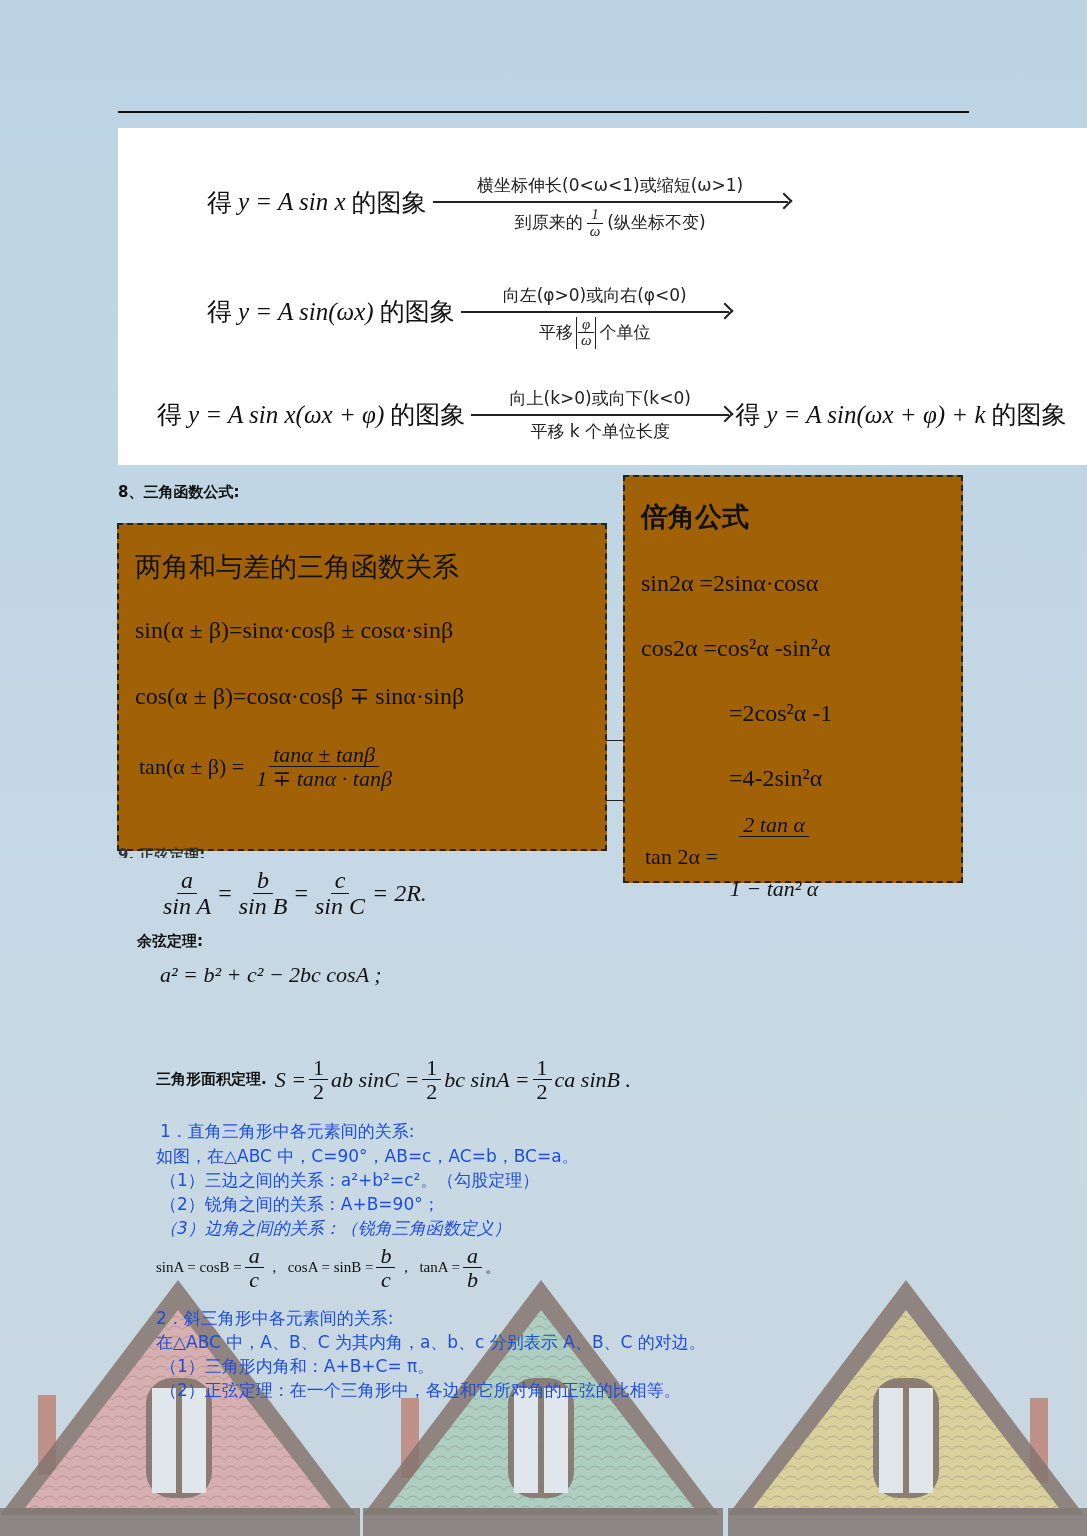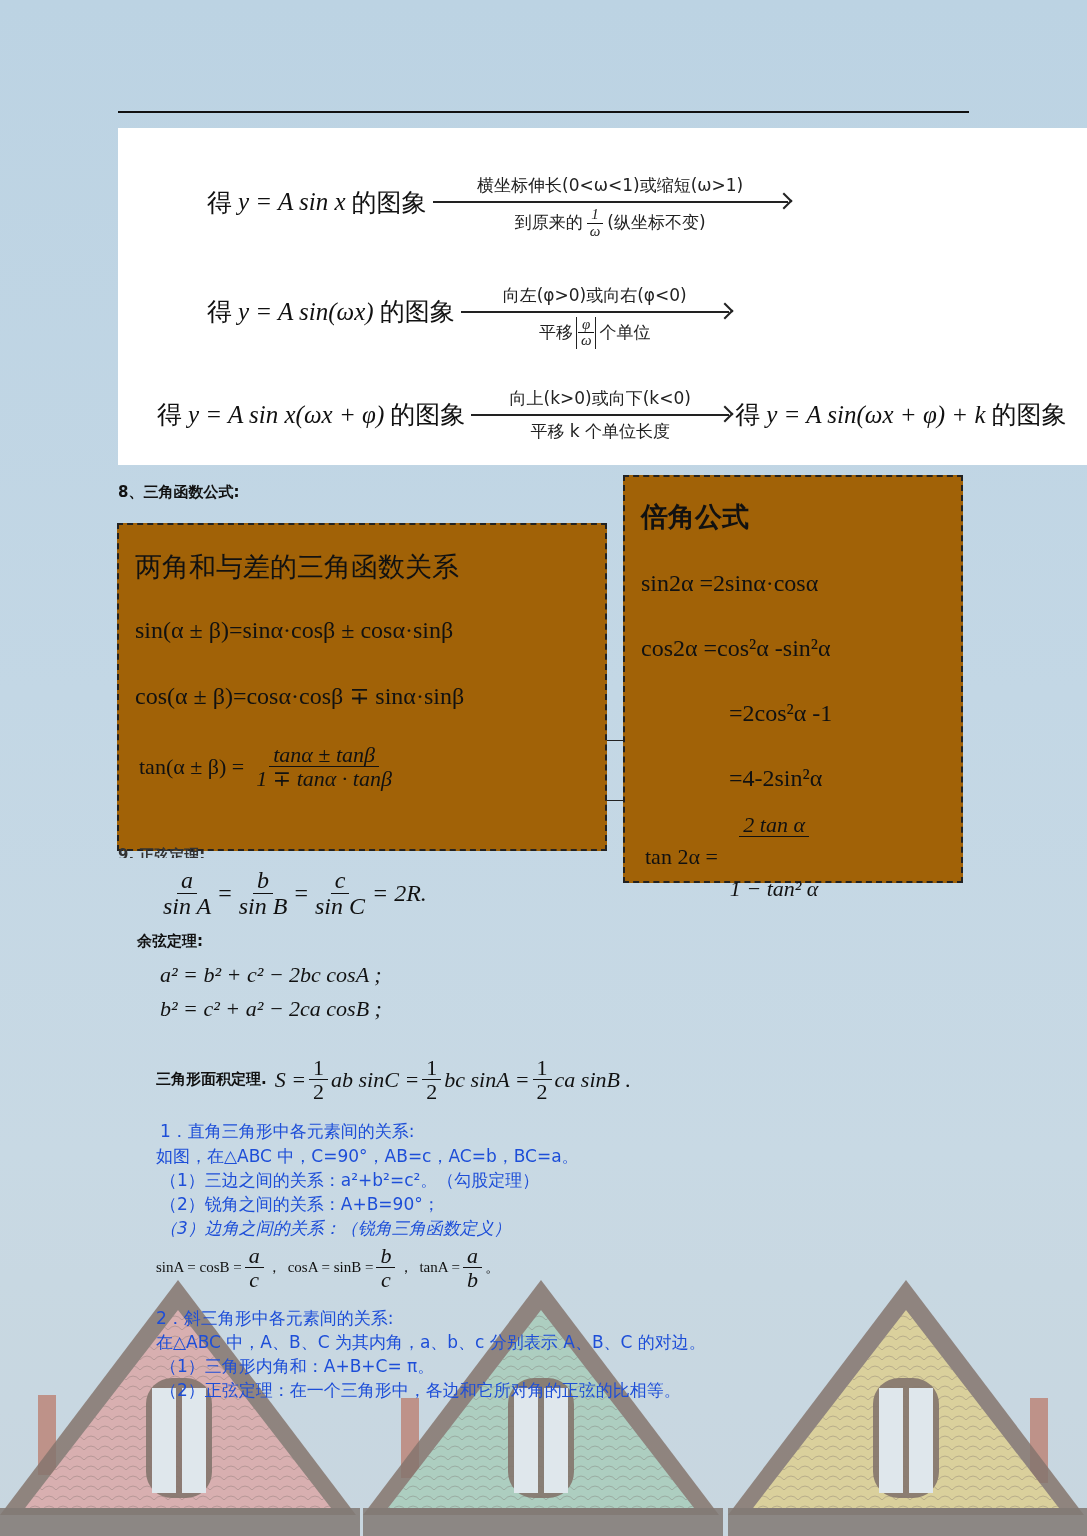--- a/index.html
+++ b/index.html
@@ -180,21 +180,20 @@
   <span class="frac it">
       <span class="num">c</span>
       <span class="den">sin C</span>
     </span>
   <span class="it">= 2R.</span>
 </div>
 
 <div class="abs cjk section-h" style="left:137px;top:932px;">余弦定理:</div>
 <div class="abs m it" style="left:160px;top:958px;font-size:22px;line-height:34px;">
   <div>a² = b² + c² − 2bc cosA ;</div>
-  <div>b² = c² + a² − 2ca cosB ;</div>
 </div>
 
 <div class="abs" style="left:156px;top:1056px;display:flex;align-items:center;white-space:nowrap;">
   <span class="cjk section-h">三角形面积定理.</span>
   <span class="m it f22" style="margin-left:8px;">S =</span>
   <span class="frac m f22">
       <span class="num">1</span>
       <span class="den">2</span>
     </span>
   <span class="m it f22">ab sinC =</span>

